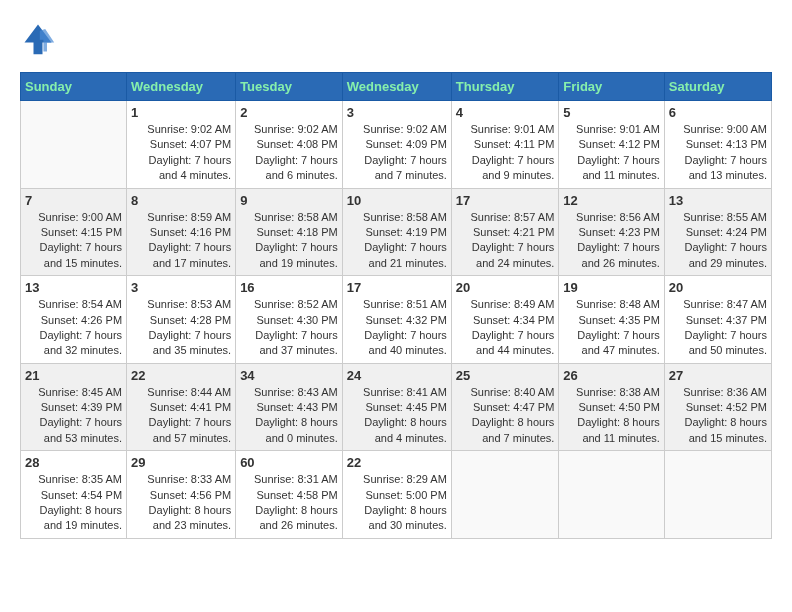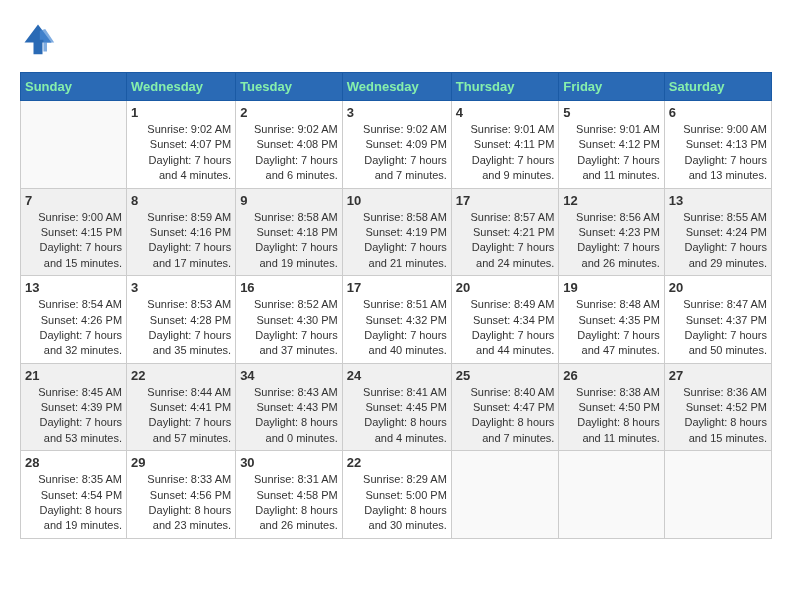--- a/index.html
+++ b/index.html
@@ -247,21 +247,21 @@
       <tr>
         <td>
           <span class="day-number">28</span>
           <div class="day-detail">Sunrise: 8:35 AM<br>Sunset: 4:54 PM<br>Daylight: 8 hours and 19 minutes.</div>
         </td>
         <td>
           <span class="day-number">29</span>
           <div class="day-detail">Sunrise: 8:33 AM<br>Sunset: 4:56 PM<br>Daylight: 8 hours and 23 minutes.</div>
         </td>
         <td>
-          <span class="day-number">30</span>
+          <span class="day-number">60</span>
           <div class="day-detail">Sunrise: 8:31 AM<br>Sunset: 4:58 PM<br>Daylight: 8 hours and 26 minutes.</div>
         </td>
         <td>
           <span class="day-number">22</span>
           <div class="day-detail">Sunrise: 8:29 AM<br>Sunset: 5:00 PM<br>Daylight: 8 hours and 30 minutes.</div>
         </td>
         <td class="empty"></td>
         <td class="empty"></td>
         <td class="empty"></td>
       </tr>

